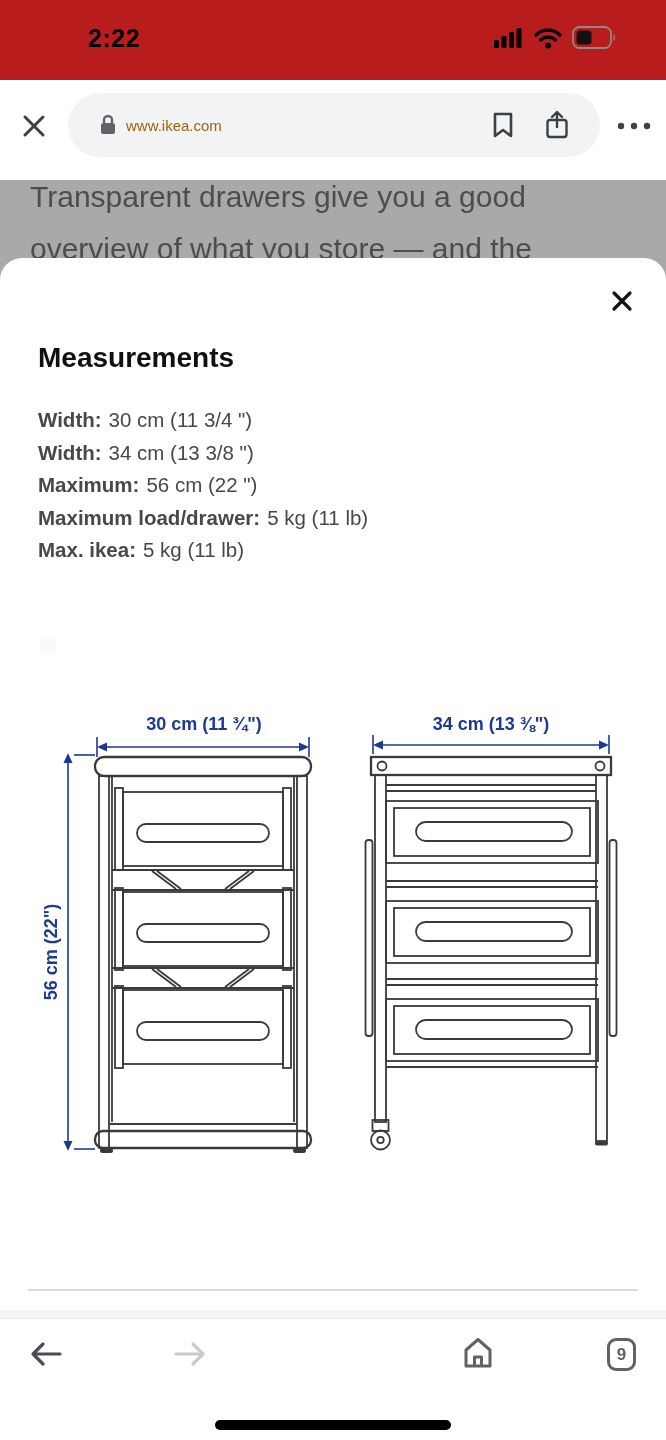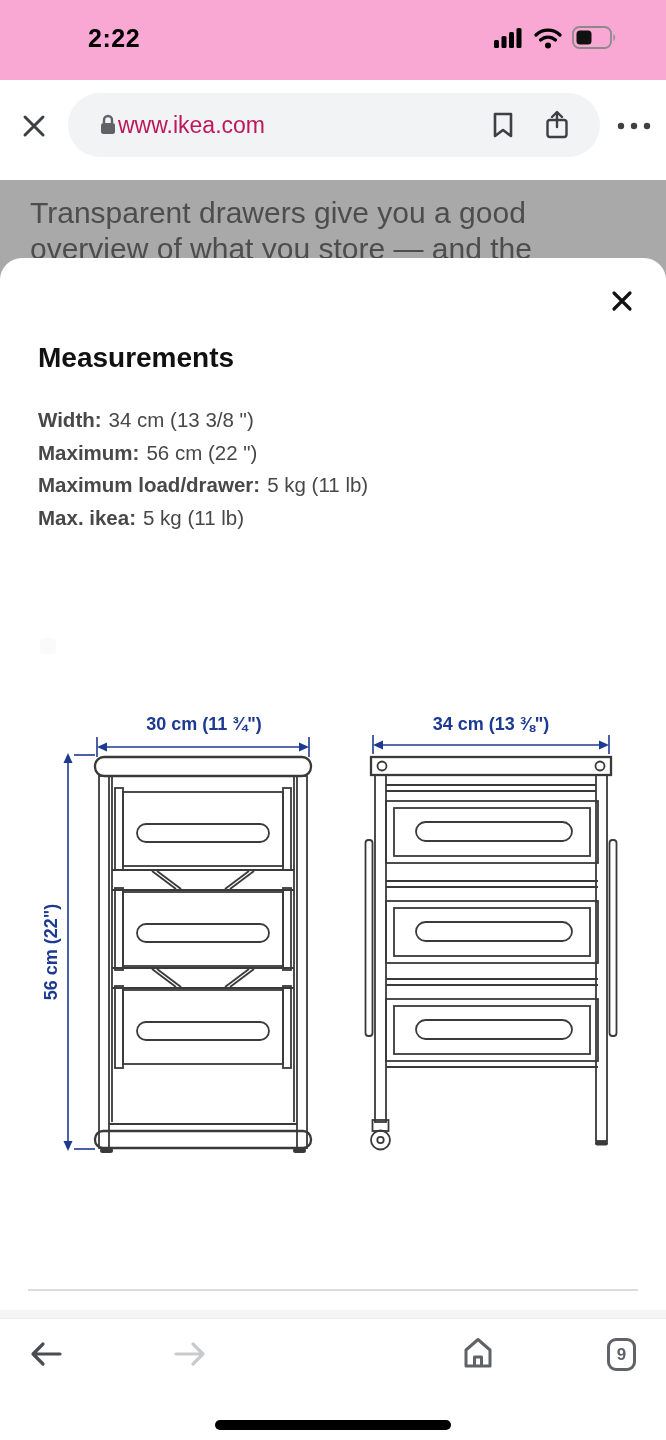--- a/index.html
+++ b/index.html
@@ -5,38 +5,38 @@
   html,body{margin:0;padding:0;background:#fff;}
   *{box-sizing:border-box;}
   #screen{
     position:relative;width:666px;height:1440px;margin:0 auto;
     background:#fff;overflow:hidden;
     font-family:"Liberation Sans", sans-serif;
   }
   .abs{position:absolute;}
 
   
-  .status-bar{top:0;left:0;width:666px;height:80px;background:#f9a8d4;z-index:5;}
+  .status-bar{top:0;left:0;width:666px;height:80px;background:#b91c1c;z-index:5;}
   .status-time{top:24px;left:88px;font-size:25px;font-weight:700;color:#000;letter-spacing:.5px;}
   .status-icons{top:26px;right:48px;display:flex;align-items:center;gap:10px;}
 
   
   .browser-bar{top:80px;left:0;width:666px;height:100px;background:#fff;z-index:5;}
   .close-browser{top:30px;left:18px;width:32px;height:32px;cursor:pointer;}
   .url-pill{top:13px;left:68px;width:532px;height:64px;border-radius:32px;background:#f1f3f4;
     display:flex;align-items:center;}
   .lock{margin-left:30px;}
-  .url-text{margin-left:0;font-size:23px;color:#be185d;flex:1;}
+  .url-text{margin-left:8px;font-size:15px;color:#a16207;flex:1;}
   .pill-icon{margin-right:30px;cursor:pointer;}
   .overflow-menu{top:40px;left:614px;cursor:pointer;}
 
   
   .page-dim{top:180px;left:0;width:666px;height:110px;background:#a9a9a9;z-index:1;overflow:hidden;}
   .dim-line{position:absolute;left:30px;width:630px;font-size:30px;color:#4d4d4d;white-space:nowrap;}
-  .dim-line1{top:16px;}
+  .dim-line1{top:0;}
   .dim-line2{top:52px;}
 
   
   .sheet{top:258px;left:0;width:666px;height:1060px;background:#fff;z-index:2;
     border-top-left-radius:22px;border-top-right-radius:22px;}
   .sheet-close{top:27px;left:606px;width:32px;height:32px;cursor:pointer;}
   .sheet-title{top:84px;left:38px;font-size:28px;font-weight:800;color:#111;}
   .specs{top:146px;left:38px;width:600px;font-size:20.5px;color:#484848;line-height:32.6px;}
   .specs b{font-weight:700;margin-right:7px;}
   .ghost-square{top:380px;left:40px;width:16px;height:16px;border-radius:4px;background:#fafafa;}
@@ -119,20 +119,21 @@
     </svg>
   </div>
 
   <div class="abs sheet">
     <svg class="abs sheet-close" width="32" height="32" viewBox="0 0 32 32">
       <path d="M8 8 L24 24 M24 8 L8 24" stroke="#111" stroke-width="3.2" stroke-linecap="round"></path>
     </svg>
     <div class="abs sheet-title">Measurements</div>
 
     <div class="abs specs">
+      <div><b>Width:</b><span>30 cm (11 3/4 ")</span></div>
       <div><b>Width:</b><span>34 cm (13 3/8 ")</span></div>
       <div><b>Maximum:</b><span>56 cm (22 ")</span></div>
       <div><b>Maximum load/drawer:</b><span>5 kg (11 lb)</span></div>
       <div><b>Max. ikea:</b><span>5 kg (11 lb)</span></div>
     </div>
 
     <div class="abs ghost-square"></div>
 
     <svg class="abs diagram" width="666" height="490" viewBox="0 0 666 490">
 

